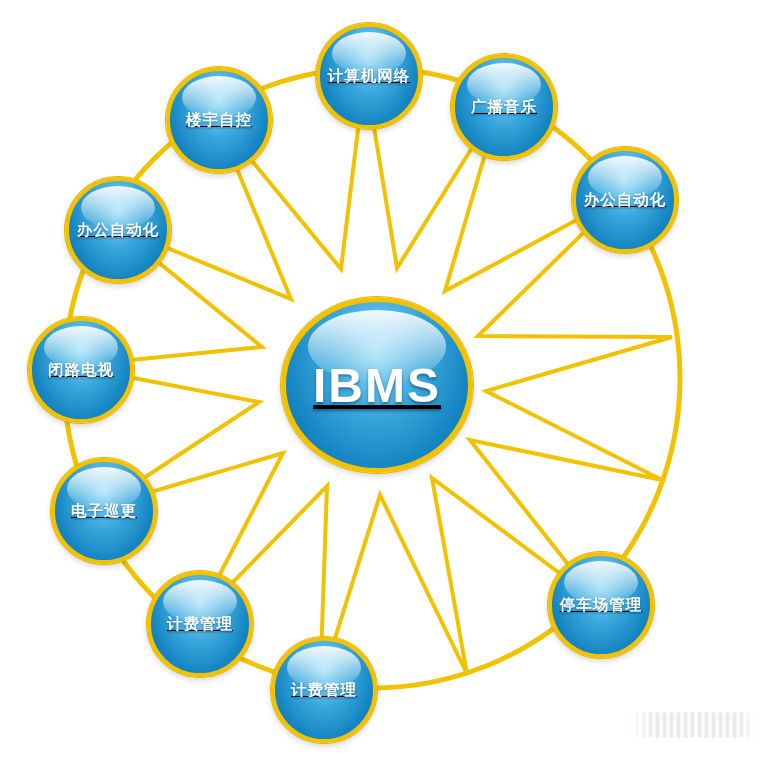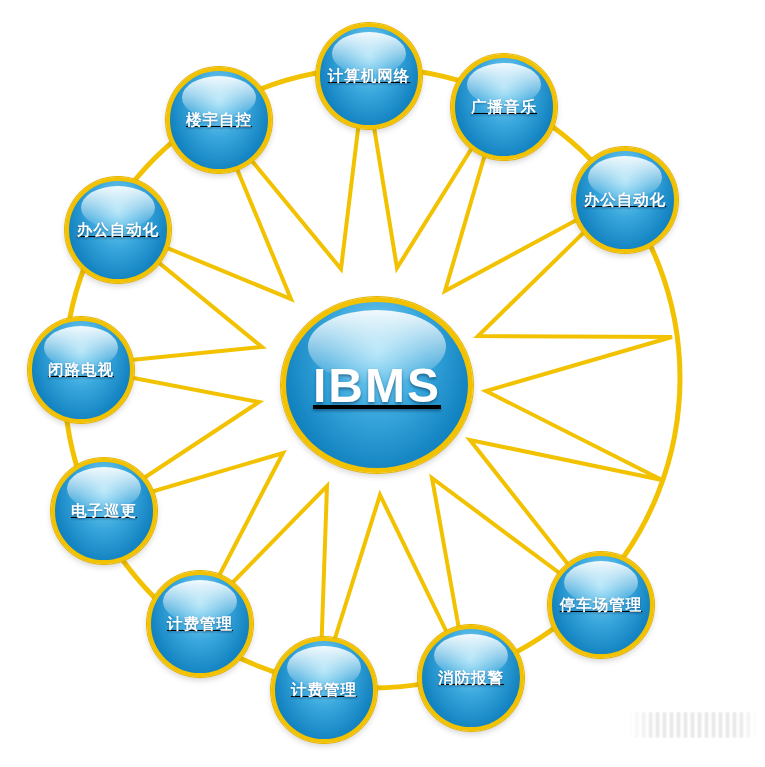--- a/index.html
+++ b/index.html
@@ -81,23 +81,20 @@
   </div>
   <div class="sphere node" style="left:451px;top:54px;">
     <span class="label">广播音乐</span>
   </div>
   <div class="sphere node" style="left:572px;top:147px;">
     <span class="label">办公自动化</span>
   </div>
   <div class="sphere node" style="left:548px;top:552px;">
     <span class="label">停车场管理</span>
   </div>
-  <div class="sphere node" style="left:418px;top:625px;">
-    <span class="label">消防报警</span>
-  </div>
   <div class="sphere node" style="left:271px;top:637px;">
     <span class="label">计费管理</span>
   </div>
   <div class="sphere node" style="left:147px;top:571px;">
     <span class="label">计费管理</span>
   </div>
   <div class="sphere node" style="left:51px;top:458px;">
     <span class="label">电子巡更</span>
   </div>
   <div class="sphere node" style="left:28px;top:317px;">

